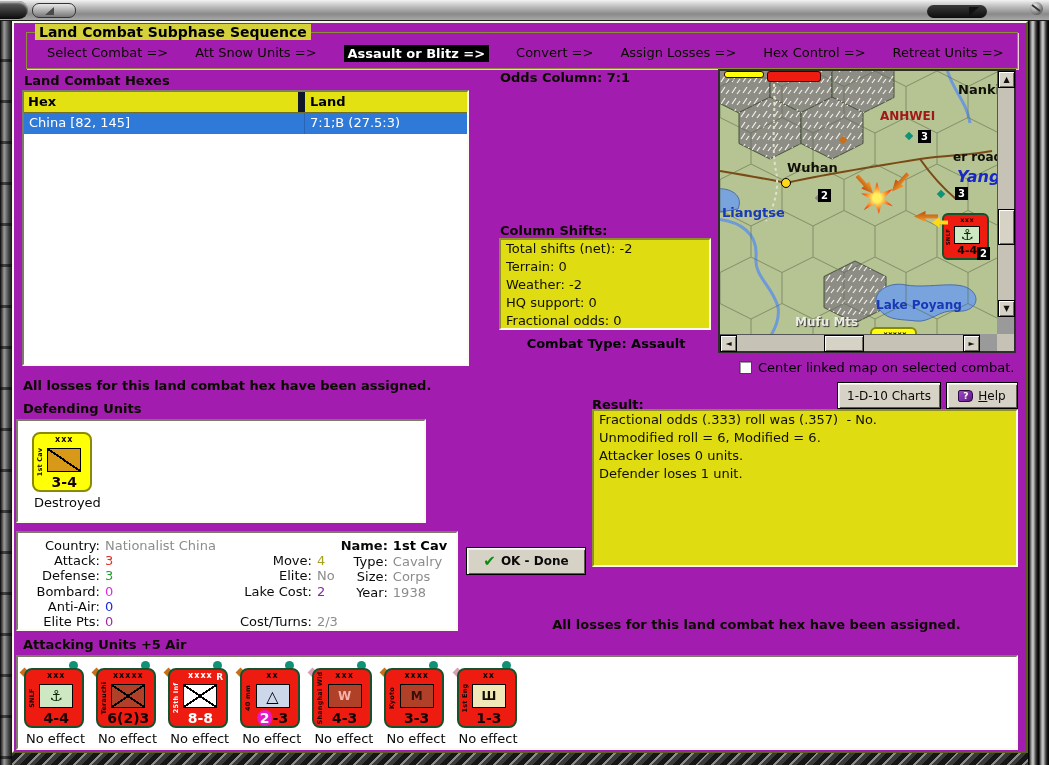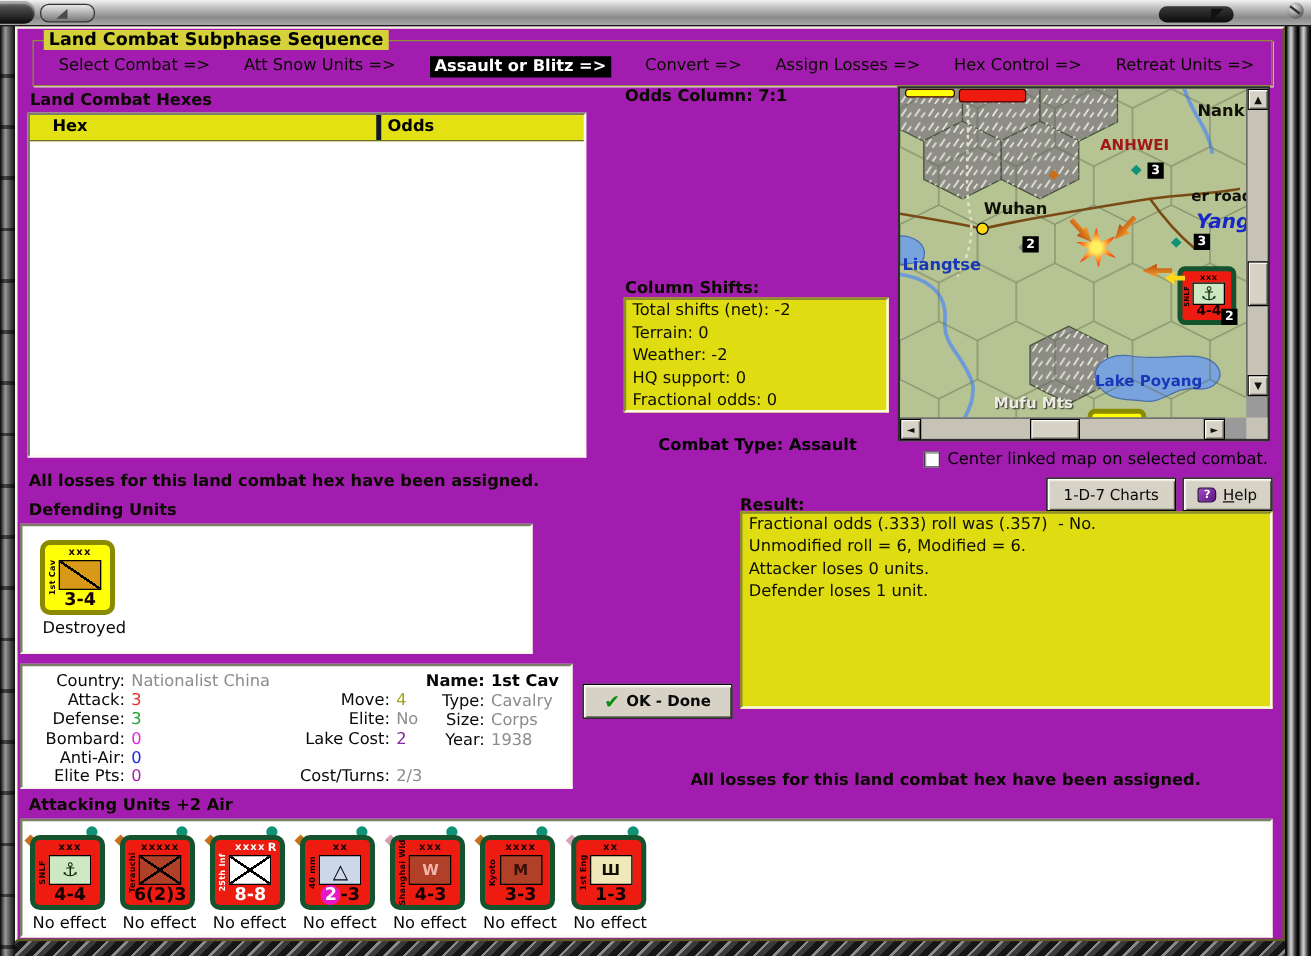--- a/index.html
+++ b/index.html
@@ -47,28 +47,28 @@
     border:1px solid #8e8e36;box-shadow:1px 1px 0 rgba(252,252,220,.8);}
   #groupbox-title{position:absolute;left:8px;top:-9px;padding:0 4px;background:#d5d13b;
     font-size:14px;font-weight:bold;}
   #steps{position:absolute;left:20px;top:12px;display:flex;gap:27px;font-size:13px;}
   .step{color:#0a0a00;white-space:nowrap;}
   .step.active{background:#000;color:#fff;font-weight:bold;padding:1px 4px;}
 
   
   #lch-box{left:8px;top:67px;width:447px;height:276px;}
   #lch-header{display:flex;height:21px;background:#e4e112;border-bottom:1px solid #6e6e30;font-weight:bold;font-size:13px;}
-  #lch-header .hcol1{width:281px;padding:2px 18px;border-right:4px solid #0f172a;}
+  #lch-header .hcol1{width:281px;padding:2px 4px;border-right:7px solid #0f172a;}
   #lch-header .hcol2{flex:1;padding:2px 5px;}
   .lch-row{display:flex;height:21px;background:#2f7ad8;color:#fff;font-size:13px;}
   .lch-hex{width:281px;padding:2px 5px;border-right:1px solid #2a64b4;}
   .lch-odds{flex:1;padding:2px 5px;}
 
   
-  #combat-type{position:absolute;left:478px;top:326px;width:228px;text-align:center;font-size:13px;font-weight:bold;}
+  #combat-type{position:absolute;left:478px;top:313px;width:228px;text-align:center;font-size:13px;font-weight:bold;}
 
   
   #map-frame{position:absolute;left:704px;top:46px;width:298px;height:284px;
     border:2px solid #2e2e2e;background:#9a9a9a;}
   #map-view{position:absolute;left:0;top:0;width:277px;height:263px;overflow:hidden;background:#b6c393;}
   #map-view svg{position:absolute;left:0;top:0;}
   .map-label{position:absolute;z-index:10;font-weight:bold;white-space:nowrap;}
   .map-badge{position:absolute;z-index:24;width:13px;height:13px;background:#000;color:#fff;
     font-size:10px;font-weight:bold;text-align:center;line-height:13px;}
   .sliver{position:absolute;z-index:18;border:1px solid #400000;border-radius:3px;}
@@ -124,21 +124,21 @@
 
   
   #att-box{left:2px;top:632px;width:1002px;height:95px;padding:11px 0 0 6px;overflow:visible;}
   .unit-cell{position:relative;display:inline-block;width:67px;vertical-align:top;text-align:left;}
   .unit-status{font-size:13px;color:#0a0a0a;margin-top:3px;padding-left:2px;}
   .dotl,.dott{position:absolute;background:transparent;}
   .dotl{left:-3px;top:1px;width:7px;height:7px;transform:rotate(45deg);}
   .dott{right:13px;top:-7px;width:9px;height:9px;border-radius:50%;}
 
   
-  .counter{position:relative;width:60px;height:60px;border-radius:8px;border:4px solid #14532d;
+  .counter{position:relative;width:60px;height:60px;border-radius:8px;border:2px solid #14532d;
     background:#ee1c10;color:#140000;}
   .counter.yellow{background:#ffff08;border-color:#8a8a00;}
   .counter.light{color:#fff;}
   .cname{position:absolute;left:6px;top:50%;transform:translate(-50%,-50%) rotate(-90deg);
     font-size:6.5px;font-weight:bold;white-space:nowrap;letter-spacing:.2px;}
   .csize{position:absolute;top:1px;left:54%;transform:translateX(-50%);font-size:8px;font-weight:bold;letter-spacing:1px;}
   .ccorner{position:absolute;top:2px;right:3px;font-size:9px;font-weight:bold;}
   .csym{position:absolute;left:54%;top:47%;transform:translate(-50%,-50%);width:34px;height:24px;border:1px solid #000;
     display:flex;align-items:center;justify-content:center;font-weight:bold;}
   .cval{position:absolute;bottom:0px;left:54%;transform:translateX(-50%);font-size:14px;font-weight:bold;white-space:nowrap;}
@@ -212,22 +212,29 @@
           <span class="step">Retreat Units =&gt;</span>
 
           <span class="step">Advance Units</span>
         </div>
     </div>
 
     <span class="bold-label" style="left:10px;top:50px;">Land Combat Hexes</span>
     <div class="white-box" id="lch-box">
       <div id="lch-header">
         <span class="hcol1">Hex</span>
-        <span class="hcol2">Odds</span>
-      </div>
+        <span class="hcol2">Land</span>
+      </div>
+      <div>
+
+          <div class="lch-row selected">
+            <span class="lch-hex">China [82, 145]</span>
+            <span class="lch-odds">7:1;B (27.5:3)</span>
+          </div>
+        </div>
     </div>
 
     <span class="bold-label" style="left:486px;top:47px;">Odds Column: 7:1</span>
 
     <span class="bold-label" style="left:486px;top:200px;">Column Shifts:</span>
     <div class="panel-yellow" style="left:485px;top:215px;width:212px;height:92px;">
 
     <div class="pline">Total shifts (net): -2</div>
         <div class="pline">Terrain: 0</div>
         <div class="pline">Weather: -2</div>
@@ -361,21 +368,21 @@
       </div>
       <div class="sb" id="map-corner"></div>
     </div>
 
     <div id="center-check">
       <span class="checkbox"></span>
       <span>Center linked map on selected combat.</span>
     </div>
 
     <div class="btn" id="charts-btn">
-      <span>1-D-7 Charts</span>
+      <span>1-D-10 Charts</span>
     </div>
     <div class="btn" id="help-btn">
       <span class="book-icon">?</span>
       <span class="u1">Help</span>
     </div>
 
     <span class="bold-label" style="left:9px;top:355px;">All losses for this land combat hex have been assigned.</span>
     <span class="bold-label" style="left:9px;top:378px;">Defending Units</span>
     <div class="white-box" id="def-box">
       <div style="padding:11px 0 0 14px;">
@@ -491,21 +498,21 @@
     <span class="bold-label" style="left:578px;top:374px;">Result:</span>
     <div class="panel-yellow" id="result-box">
 
     <div class="pline">Fractional odds (.333) roll was (.357)  - No.</div>
         <div class="pline">Unmodified roll = 6, Modified = 6.</div>
         <div class="pline">Attacker loses 0 units.</div>
         <div class="pline">Defender loses 1 unit.</div>
       </div>
     <span class="bold-label" id="losses-bottom">All losses for this land combat hex have been assigned.</span>
 
-    <span class="bold-label" style="left:9px;top:614px;">Attacking Units +2 Air</span>
+    <span class="bold-label" style="left:9px;top:614px;">Attacking Units +5 Air</span>
     <div class="white-box" id="att-box">
       
     
         <div class="unit-cell">
           <span class="dotl" style="background: rgb(201, 111, 26);"></span>
           <span class="dott" style="background: rgb(15, 146, 118);"></span>
           <div class="counter red">
             <span class="cname">SNLF</span>
             <span class="csize">xxx</span>
             <span class="csym sym-marine"></span>

